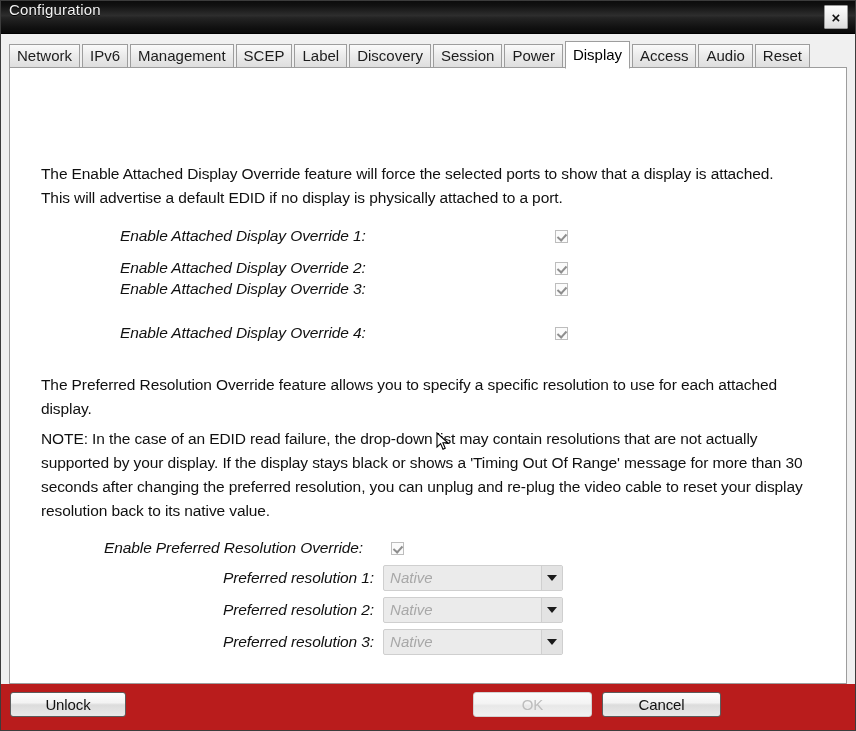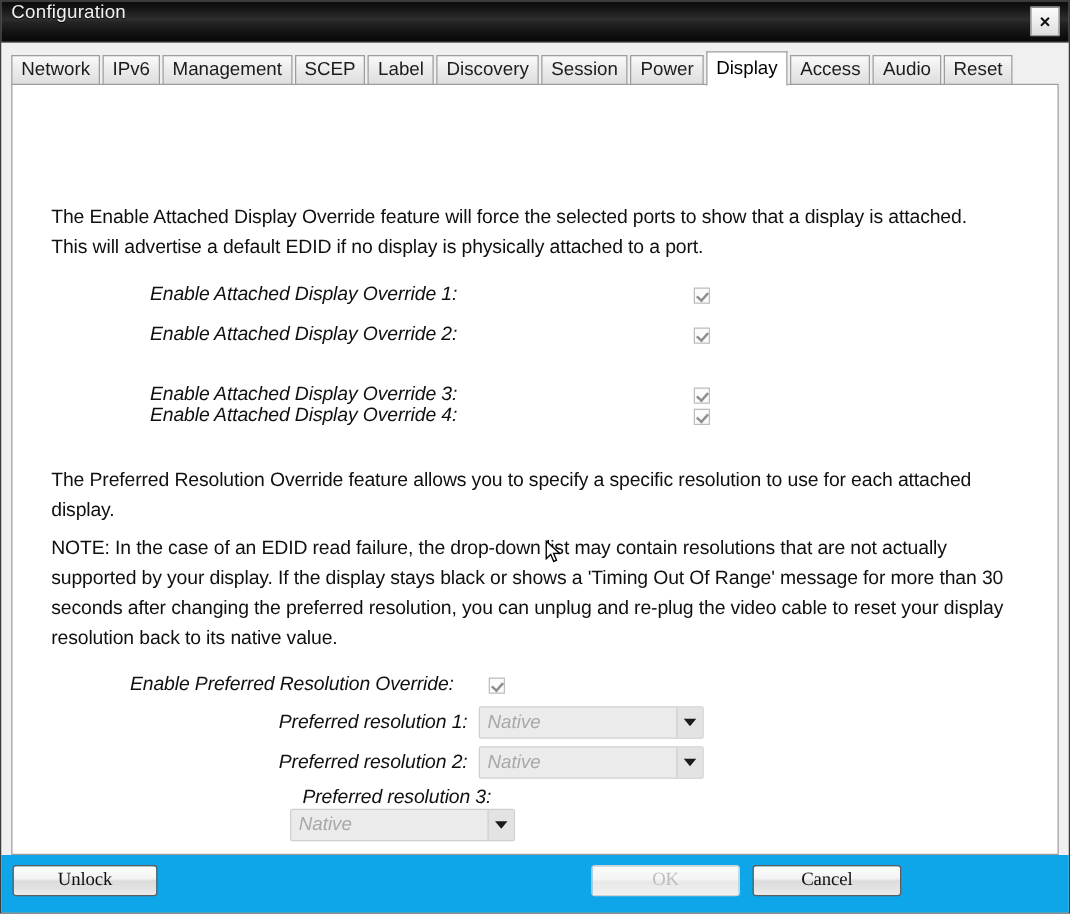--- a/index.html
+++ b/index.html
@@ -230,22 +230,21 @@
     height: 20px;
     pointer-events: none;
     z-index: 20;
   }
 
   
   #buttonbar {
     position: relative;
     flex: 0 0 46px;
     height: 46px;
-    background: #0ea5e9;
-    font-family: Liberation Serif, serif;
+    background: #b91c1c;
   }
   .btn {
     position: absolute;
     box-sizing: border-box;
     top: 8px;
     height: 25px;
     border-radius: 3px;
     font-size: 15px;
     text-align: center;
     line-height: 23px;
@@ -301,21 +300,21 @@
     <div class="para" id="para1">The Enable Attached Display Override feature will force the selected ports to show that a display is attached. This will advertise a default EDID if no display is physically attached to a port.</div>
 
     <div class="cb-row" style="left:110px; top:159px;">
       <div class="cb-label">Enable Attached Display Override 1:</div>
       <div class="checkbox" style="margin-left:189px;"></div>
     </div>
     <div class="cb-row" style="left:110px; top:191px;">
       <div class="cb-label">Enable Attached Display Override 2:</div>
       <div class="checkbox" style="margin-left:189px;"></div>
     </div>
-    <div class="cb-row" style="left:110px; top:239px;">
+    <div class="cb-row" style="left:110px; top:212px;">
       <div class="cb-label">Enable Attached Display Override 3:</div>
       <div class="checkbox" style="margin-left:189px;"></div>
     </div>
     <div class="cb-row" style="left:110px; top:256px;">
       <div class="cb-label">Enable Attached Display Override 4:</div>
       <div class="checkbox" style="margin-left:189px;"></div>
     </div>
 
     <div class="para" id="para2">The Preferred Resolution Override feature allows you to specify a specific resolution to use for each attached display.</div>
 
@@ -337,21 +336,21 @@
     </div>
     <div class="dd-row" style="left:213px; top:529px;">
       <div class="dd-label">Preferred resolution 2:</div>
       <div class="dropdown">
         <div class="dd-value">Native</div>
         <div class="dd-arrow">
             <i></i>
           </div>
       </div>
     </div>
-    <div class="dd-row" style="left:213px; top:561px;flex-direction:column;">
+    <div class="dd-row" style="left:213px; top:561px;">
       <div class="dd-label">Preferred resolution 3:</div>
       <div class="dropdown">
         <div class="dd-value">Native</div>
         <div class="dd-arrow">
             <i></i>
           </div>
       </div>
     </div>
     <div class="dd-row" style="left:213px; top:616px;">
       <div class="dd-label">Preferred resolution 4:</div>

